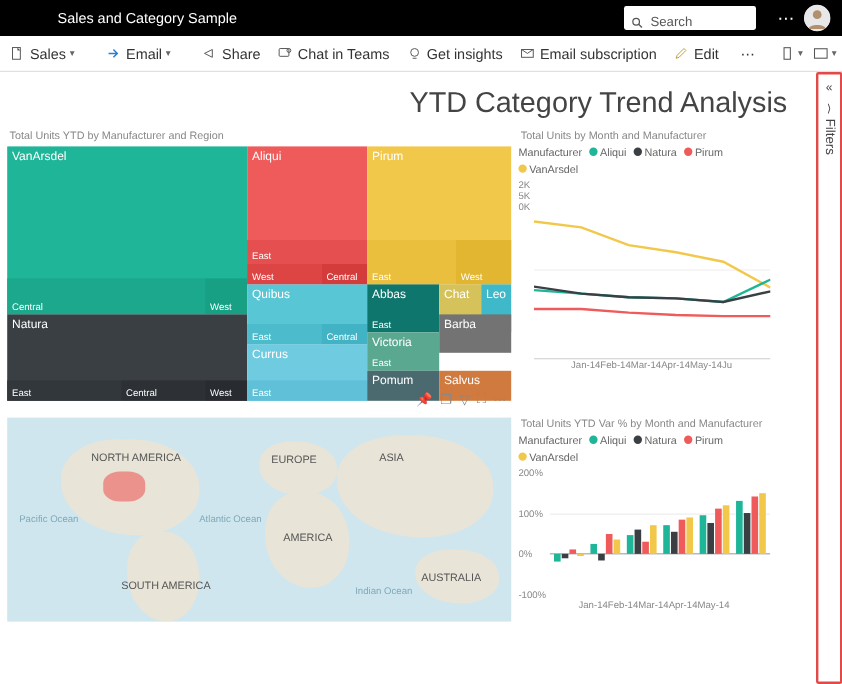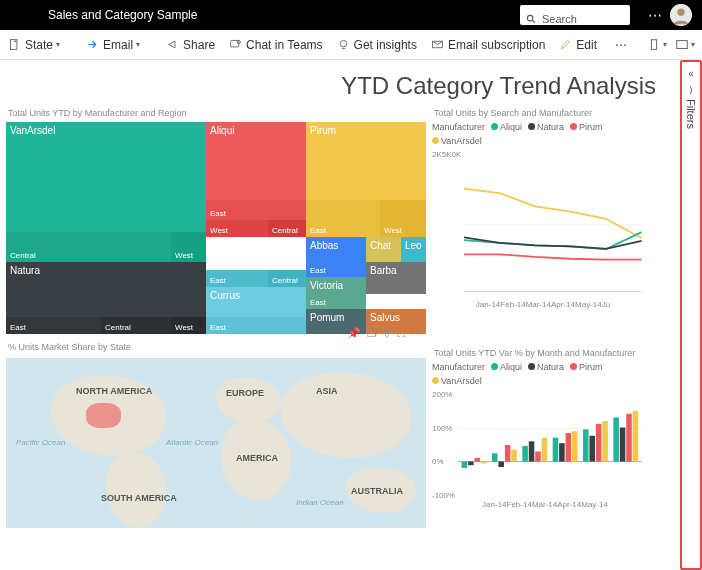--- a/index.html
+++ b/index.html
@@ -33,22 +33,22 @@
 .tm{position:absolute;color:#fff;font-size:9px;padding:3px 4px;overflow:hidden}
 .tm .lab{font-size:10px}
 .tm .sub{font-size:8px;position:absolute;bottom:2px;left:4px}
 .line-chart{width:210px;height:220px}
 .legend{font-size:9px;color:#666;display:flex;align-items:center;flex-wrap:wrap;gap:4px 6px;margin:2px 0 4px 0}
 .legend .dot{width:7px;height:7px;border-radius:50%;display:inline-block;margin-right:2px}
 svg.plot{width:100%;height:150px}
 .xlabels{display:flex;justify-content:center;font-size:8px;color:#888;padding:0 2px}
 .map{width:420px;height:170px;background:#cfe6ef;position:relative;overflow:hidden;margin-top:6px}
 .continent{position:absolute;background:#e8e4d8;border-radius:40% 50% 45% 55%}
-.map-label{position:absolute;font-size:9px;color:#555;font-weight:700}
-.ocean-label{position:absolute;font-size:8px;color:#7fa8b8;font-style:italic}
+.map-label{position:absolute;font-size:9px;color:#555;font-weight:400}
+.ocean-label{position:absolute;font-size:8px;color:#7fa8b8;}
 .card-tools{position:absolute;right:4px;bottom:2px;display:flex;gap:6px;color:#888;font-size:11px}
 .bar-chart{width:210px;height:170px;margin-top:6px}
 svg.bars{width:100%;height:110px}
 </style>
 </head>
 <body>
 
 <div class="titlebar">
   <div class="title">Sales and Category Sample</div>
   <div class="searchbox">
@@ -67,21 +67,21 @@
       </svg>
   </div>
 </div>
 
 <div class="toolbar">
   <div class="tbtn">
     <svg viewBox="0 0 16 16">
         <rect x="3" y="2" width="8" height="12" fill="none" stroke="#555"></rect>
         <path d="M8 2l3 3h-3z" fill="#555"></path>
       </svg>
-    <span>State</span>
+    <span>Sales</span>
       <span class="chev">▾</span>
   </div>
   <div class="tsep"></div>
   <div class="tbtn">
     <svg viewBox="0 0 16 16">
         <path d="M3 8h8M8 4l4 4-4 4" fill="none" stroke="#2e7cd6" stroke-width="1.5"></path>
       </svg>
     <span>Email</span>
       <span class="chev">▾</span>
   </div>
@@ -183,62 +183,63 @@
             </div>
 
           <div class="tm" style="left:300px;top:0;width:120px;height:115px;background:#f2c84b"><span class="lab">Pirum</span></div>
           <div class="tm" style="left:300px;top:78px;width:74px;height:37px;background:#ebbf3e;font-size:8px">
               <span class="sub">East</span>
             </div>
           <div class="tm" style="left:374px;top:78px;width:46px;height:37px;background:#e3b632;font-size:8px">
               <span class="sub">West</span>
             </div>
 
+          <div class="tm" style="left:200px;top:115px;width:100px;height:50px;background:#59c6d6"><span class="lab">Quibus</span></div>
           <div class="tm" style="left:200px;top:148px;width:62px;height:17px;background:#4cbccd;font-size:8px">
               <span class="sub">East</span>
             </div>
           <div class="tm" style="left:262px;top:148px;width:38px;height:17px;background:#42b3c4;font-size:8px">
               <span class="sub">Central</span>
             </div>
 
           <div class="tm" style="left:200px;top:165px;width:100px;height:47px;background:#6fcbe0"><span class="lab">Currus</span></div>
           <div class="tm" style="left:200px;top:195px;width:100px;height:17px;background:#5fc0d7;font-size:8px">
               <span class="sub">East</span>
             </div>
 
-          <div class="tm" style="left:300px;top:115px;width:60px;height:40px;background:#3b82f6"><span class="lab">Abbas</span><span class="sub">East</span></div>
+          <div class="tm" style="left:300px;top:115px;width:60px;height:40px;background:#0f766e"><span class="lab">Abbas</span><span class="sub">East</span></div>
           <div class="tm" style="left:360px;top:115px;width:35px;height:40px;background:#d6c25b;font-size:8px"><span class="lab">Chat</span></div>
           <div class="tm" style="left:395px;top:115px;width:25px;height:40px;background:#3fb9c9;font-size:8px"><span class="lab">Leo</span></div>
 
           <div class="tm" style="left:300px;top:155px;width:60px;height:32px;background:#5aa88f"><span class="lab">Victoria</span><span class="sub">East</span></div>
           <div class="tm" style="left:360px;top:140px;width:60px;height:32px;background:#737373;font-size:9px"><span class="lab">Barba</span></div>
 
           <div class="tm" style="left:300px;top:187px;width:60px;height:25px;background:#4a6a6f;font-size:9px"><span class="lab">Pomum</span></div>
           <div class="tm" style="left:360px;top:187px;width:60px;height:25px;background:#d07a3f;font-size:9px"><span class="lab">Salvus</span></div>
         </div>
         <div class="card-tools">
           <span>📌</span>
           <span>❐</span>
           <span>▽</span>
           <span>⛶</span>
           <span>⋯</span>
         </div>
       </div>
 
       <div class="card line-chart">
-        <div class="card-title">Total Units by Search and Manufacturer</div>
+        <div class="card-title">Total Units by Month and Manufacturer</div>
         <div class="legend">
           <span>Manufacturer</span>
           <span><span class="dot" style="background:#1fb598"></span>Aliqui</span>
           <span><span class="dot" style="background:#3a3f44"></span>Natura</span>
           <span><span class="dot" style="background:#ef5b5b"></span>Pirum</span>
           <span><span class="dot" style="background:#f2c84b"></span>VanArsdel</span>
         </div>
         <div style="display:flex">
-          <div style="display:flex;flex-direction:row;justify-content:flex-start;height:150px;font-size:8px;color:#888;padding-right:3px">
+          <div style="display:flex;flex-direction:column;justify-content:flex-start;height:150px;font-size:8px;color:#888;padding-right:3px">
             <span>2K</span>
               <span>5K</span>
               <span>0K</span>
           </div>
           <svg class="plot" viewBox="0 0 200 150">
             <line x1="0" y1="75" x2="200" y2="75" stroke="#eee"></line>
             <line x1="0" y1="150" x2="200" y2="150" stroke="#ccc"></line>
             <polyline points="0,34 40,39 80,54 120,60 160,68 200,90" fill="none" stroke="#f2c84b" stroke-width="2"></polyline>
             <polyline points="0,92 40,95 80,98 120,99 160,102 200,83" fill="none" stroke="#1fb598" stroke-width="2"></polyline>
             <polyline points="0,89 40,95 80,98 120,99 160,102 200,93" fill="none" stroke="#3a3f44" stroke-width="2"></polyline>
@@ -252,21 +253,20 @@
             <span>Apr-14</span>
             <span>May-14</span>
             <span>Ju</span>
         </div>
       </div>
     </div>
 
     <div class="row">
 
       <div class="card" style="width:420px">
-        <div class="card-title">% Units Market Share by State</div>
         <div class="map">
           <div class="continent" style="left:45px;top:18px;width:115px;height:80px"></div>
           <div class="continent" style="left:100px;top:95px;width:60px;height:75px"></div>
           <div class="continent" style="left:210px;top:20px;width:65px;height:45px"></div>
           <div class="continent" style="left:215px;top:62px;width:70px;height:80px"></div>
           <div class="continent" style="left:275px;top:15px;width:130px;height:85px"></div>
           <div class="continent" style="left:340px;top:110px;width:70px;height:45px"></div>
           <div style="position:absolute;left:80px;top:45px;width:35px;height:25px;background:rgba(239,91,91,.6);border-radius:40%"></div>
           <div class="map-label" style="left:70px;top:28px">NORTH AMERICA</div>
           <div class="map-label" style="left:95px;top:135px">SOUTH AMERICA</div>

